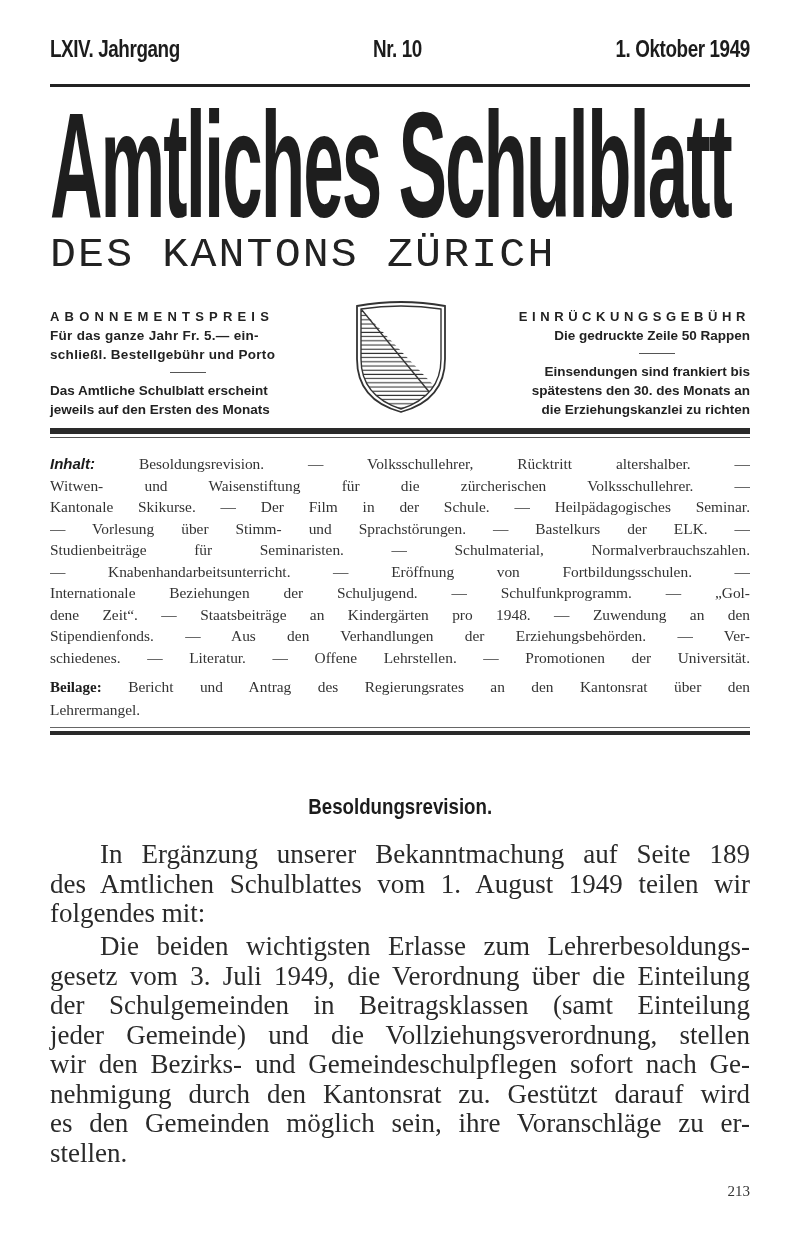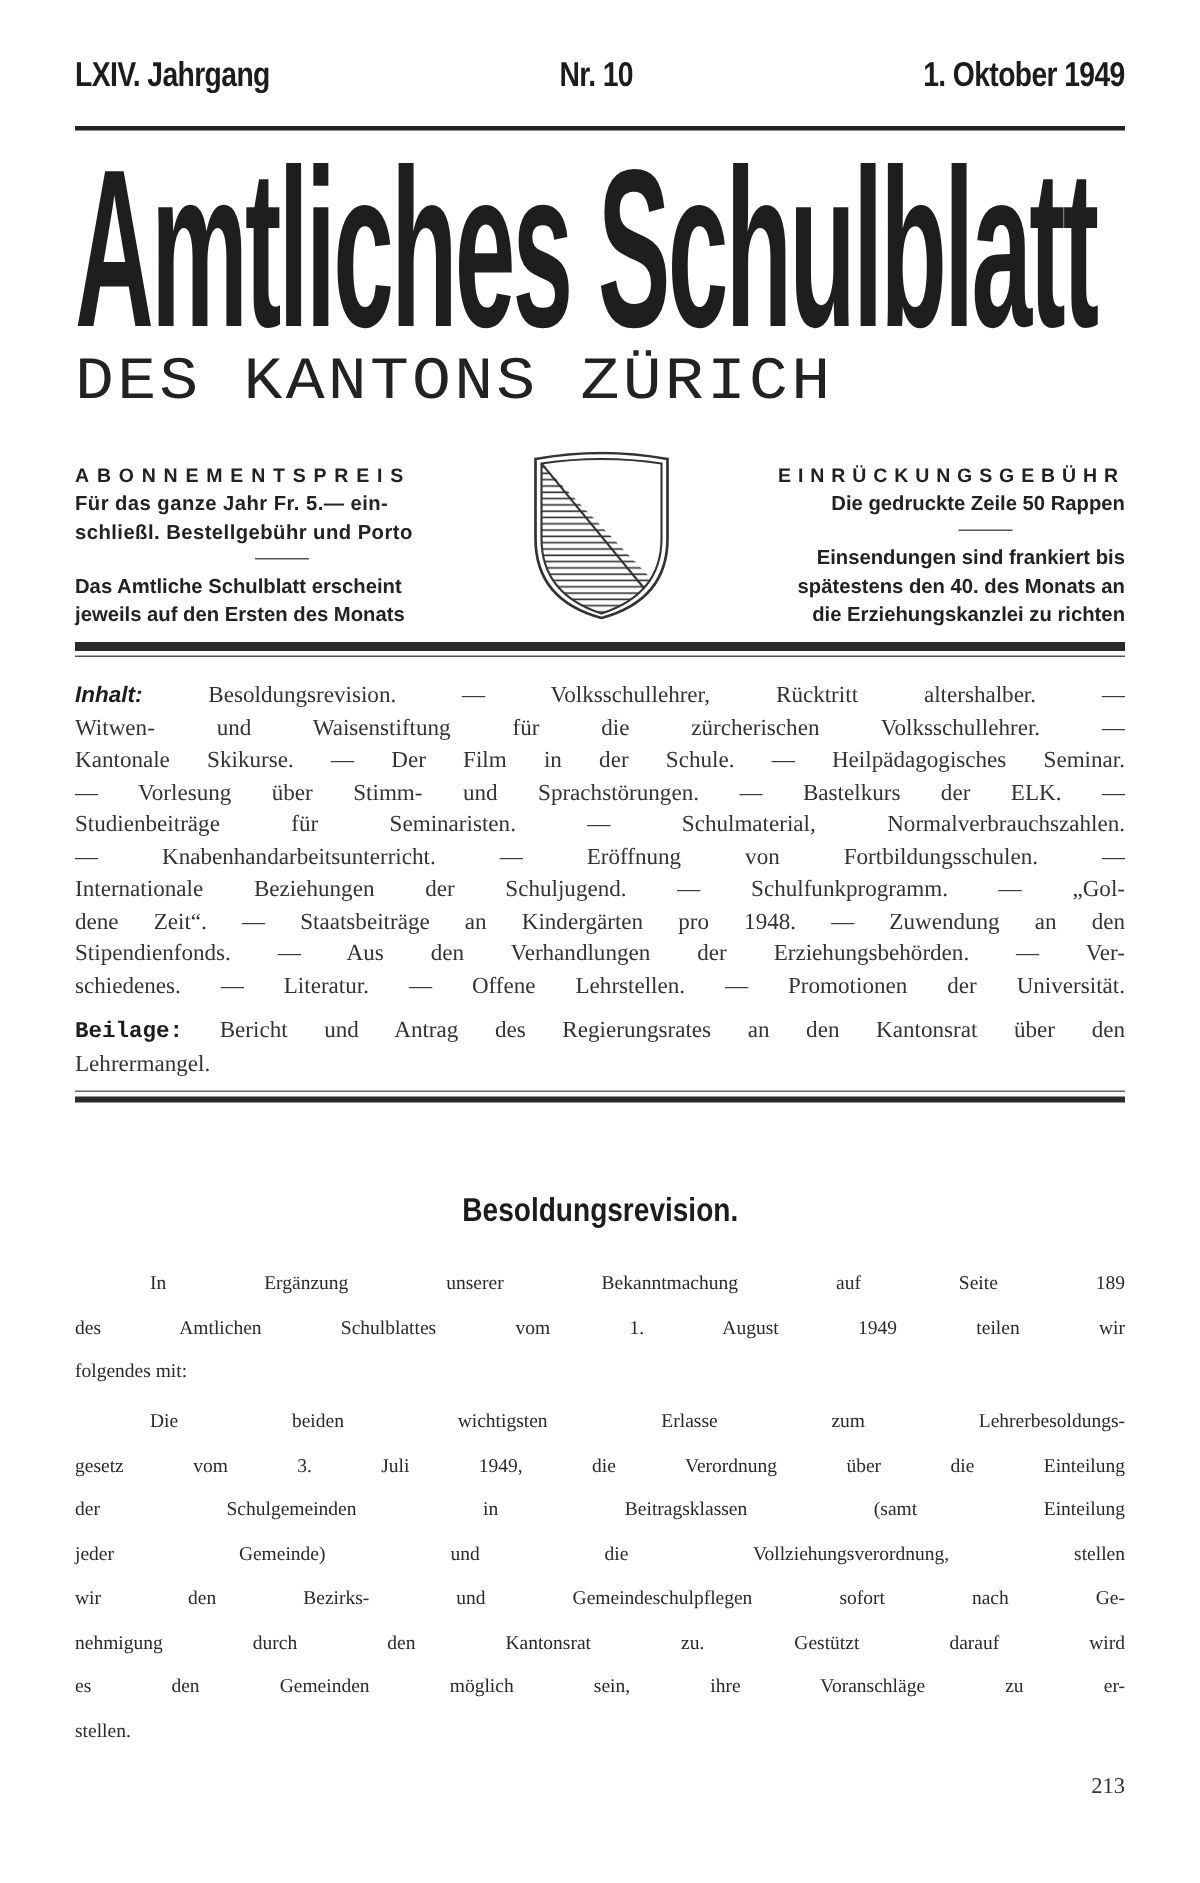--- a/index.html
+++ b/index.html
@@ -40,30 +40,30 @@
   .rule2a { position: absolute; top: 428px; left: 0; width: 700px; height: 6px; background: #2a2a2a; }
   .rule2b { position: absolute; top: 437px; left: 0; width: 700px; height: 1px; background: #555; }
 
   .toc { position: absolute; top: 453px; left: 0; width: 700px; font-family: "Liberation Serif", serif; font-size: 15.4px;
     line-height: 21.5px; text-align: justify; color: #333; }
   .toc .lab { font-family: "Liberation Sans", sans-serif; font-weight: bold; font-size: 15px; color: #1c1c1c; font-style: italic; }
   .toc .row { display: block; text-align: justify; text-align-last: justify; white-space: nowrap; overflow: hidden; }
   .beilage { position: absolute; top: 676px; left: 0; width: 700px; font-family: "Liberation Serif", serif; font-size: 15.4px; line-height: 21.5px; color: #333; }
   .beilage .row { display: block; text-align: justify; text-align-last: justify; white-space: nowrap; }
   .beilage .row.last { text-align-last: left; }
-  .beilage .lab { font-family: Liberation Mono, monospace; font-weight: bold; font-size: 15px; color: #1c1c1c; }
+  .beilage .lab { font-family: Liberation Serif, serif; font-weight: bold; font-size: 15px; color: #1c1c1c; }
 
   .rule3a { position: absolute; top: 727px; left: 0; width: 700px; height: 1px; background: #666; }
   .rule3b { position: absolute; top: 731px; left: 0; width: 700px; height: 4px; background: #2a2a2a; }
 
   .article-title { position: absolute; top: 782px; left: 0; width: 700px; text-align: center;
     font-family: "Liberation Sans", sans-serif; font-weight: bold; font-size: 22px; color: #1c1c1c; margin-top: 12px; }
   .article-title span { display: inline-block; transform: scaleX(0.85); }
 
-  .body-text { position: absolute; left: 0; width: 700px; font-family: "Liberation Serif", serif; font-size: 13px;
+  .body-text { position: absolute; left: 0; width: 700px; font-family: "Liberation Serif", serif; font-size: 27px;
     line-height: 29.5px; color: #2a2a2a; }
   .body-text .row { display: block; text-align: justify; text-align-last: justify; white-space: nowrap; }
   .body-text .row.last { text-align-last: left; }
   .body-text .row.first { padding-left: 50px; }
   .p1 { top: 840px; }
   .p2 { top: 932px; }
 
   .page-number { position: absolute; top: 1183px; right: 0; font-family: "Liberation Serif", serif; font-size: 15px; color: #333; }
 </style>
 </head>
@@ -107,21 +107,21 @@
     <path d="M6 8 Q46 2 86 8 L86 58 Q86 95 46 108 Q6 95 6 58 Z" fill="#fff" stroke="#333" stroke-width="1.4"></path>
     <polygon points="6,8 86,92 46,112 6,100" fill="url(#hatch)" clip-path="url(#shieldInner)"></polygon>
     <line x1="6" y1="8" x2="80" y2="98" stroke="#333" stroke-width="1.4" clip-path="url(#shieldInner)"></line>
   </svg>
 
   <div class="info info-right">
     <span class="line head">EINRÜCKUNGSGEBÜHR</span>
     <span class="line">Die gedruckte Zeile 50 Rappen</span>
     <span class="spacer"></span>
     <span class="line">Einsendungen sind frankiert bis</span>
-    <span class="line">spätestens den 40. des Monats an</span>
+    <span class="line">spätestens den 30. des Monats an</span>
     <span class="line">die Erziehungskanzlei zu richten</span>
   </div>
 
   <div class="rule2a"></div>
   <div class="rule2b"></div>
 
   <div class="toc">
     <span class="row"><span class="lab">Inhalt:</span> <span>Besoldungsrevision. — Volksschullehrer, Rücktritt altershalber. —</span></span>
     <span class="row">Witwen- und Waisenstiftung für die zürcherischen Volksschullehrer. —</span>
     <span class="row">Kantonale Skikurse. — Der Film in der Schule. — Heilpädagogisches Seminar.</span>

